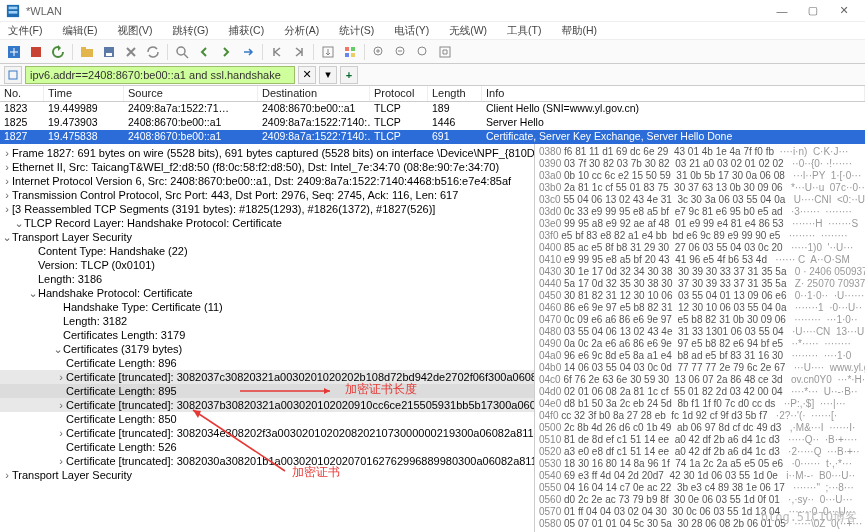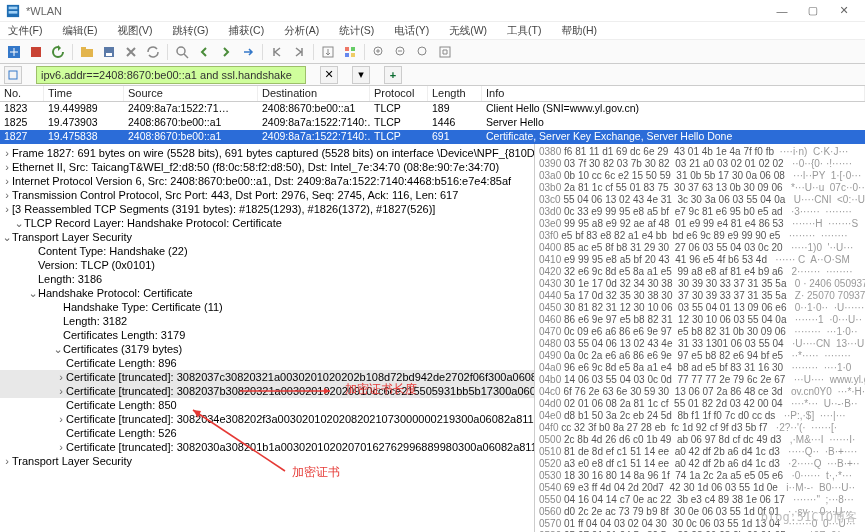--- a/index.html
+++ b/index.html
@@ -7,21 +7,21 @@
 .titlebar{background:#fff;height:22px;display:flex;align-items:center;padding:0 6px;border-bottom:1px solid #eee}
 .titlebar .icon{width:14px;height:14px;margin-right:6px;display:inline-flex}
 .titlebar .title{flex:1;color:#666}
 .winbtns{display:flex;gap:1px}
 .winbtn{width:30px;height:20px;display:flex;align-items:center;justify-content:center;color:#666}
 .menubar{background:#fff;height:18px;display:flex;align-items:center;padding:0 4px;border-bottom:1px solid #eee;gap:12px}
 .menuitem{color:#444;padding:0 4px;font-size:10.5px}
 .toolbar{height:24px;display:flex;align-items:center;padding:0 4px;gap:2px;border-bottom:1px solid #ccc;background:#fafafa}
 .tbtn{width:20px;height:20px;display:flex;align-items:center;justify-content:center;border:1px solid transparent}
 .tsep{width:1px;height:16px;background:#ddd;margin:0 2px}
-.filterbar{height:22px;display:flex;align-items:center;padding:2px 4px;border-bottom:1px solid #ccc;background:#fafafa;gap:14px}
+.filterbar{height:22px;display:flex;align-items:center;padding:2px 4px;border-bottom:1px solid #ccc;background:#fafafa;gap:3px}
 .filterinput{flex:0 0 270px;background:#CFFE9C;border:1px solid #9dbf6a;height:18px;padding:0 4px;font-size:11px;color:#333}
 .filterctrl{width:18px;height:18px;border:1px solid #ccc;background:#f4f4f4;display:flex;align-items:center;justify-content:center}
 .filterplus{color:#0a6b2f;font-weight:bold}
 .pkthead{display:grid;grid-template-columns:44px 80px 134px 112px 58px 54px 1fr;background:#fff;border-bottom:1px solid #ccc;font-size:11px;height:16px}
 .pkthead div{padding:1px 4px;border-right:1px solid #eee;color:#222;white-space:nowrap;overflow:hidden}
 .pktlist{background:#fff}
 .pktrow{display:grid;grid-template-columns:44px 80px 134px 112px 58px 54px 1fr;font-size:10.5px;height:14px;white-space:nowrap}
 .pktrow div{padding:0 4px;overflow:hidden}
 .pktrow.sel{background:#2b6cd8;color:#fff}
 .mainarea{display:flex;height:392px}
@@ -253,20 +253,21 @@
         <div class="node indent2"><span class="tw"> </span><span>Content Type: Handshake (22)</span></div>
         <div class="node indent2"><span class="tw"> </span><span>Version: TLCP (0x0101)</span></div>
         <div class="node indent2"><span class="tw"> </span><span>Length: 3186</span></div>
         <div class="node indent2"><span class="tw">⌄</span><span>Handshake Protocol: Certificate</span></div>
         <div class="node indent3"><span class="tw"> </span><span>Handshake Type: Certificate (11)</span></div>
         <div class="node indent3"><span class="tw"> </span><span>Length: 3182</span></div>
         <div class="node indent3"><span class="tw"> </span><span>Certificates Length: 3179</span></div>
         <div class="node indent3"><span class="tw">⌄</span><span>Certificates (3179 bytes)</span></div>
         <div class="node indent4"><span class="tw"> </span><span>Certificate Length: 896</span></div>
         <div class="node indent4 hl"><span class="tw">›</span><span>Certificate [truncated]: 3082037c30820321a0030201020202b108d72bd942de2702f06f300a06082a811ccf55018375303763130b300</span></div>
+        <div class="node indent4 sel-node"><span class="tw"> </span><span>Certificate Length: 895</span></div>
         <div class="node indent4 hl"><span class="tw">›</span><span>Certificate [truncated]: 3082037b30820321a003020102020910cc6ce215505931bb5b17300a06082a811ccf55018375303763130b300</span></div>
         <div class="node indent4"><span class="tw"> </span><span>Certificate Length: 850</span></div>
         <div class="node indent4"><span class="tw">›</span><span>Certificate [truncated]: 3082034e308202f3a00302010202082021073000000219300a06082a811ccf550183753036310b300906035</span></div>
         <div class="node indent4"><span class="tw"> </span><span>Certificate Length: 526</span></div>
         <div class="node indent4"><span class="tw">›</span><span>Certificate [truncated]: 3082030a308201b1a00302010202070162762996889980300a06082a811ccf550183753036310b30090603550</span></div>
         <div class="node indent0"><span class="tw">›</span><span>Transport Layer Security</span></div>
       </div>
 
     <svg class="arrow" style="left:240px;top:240px" width="100" height="14">
         <line x1="0" y1="7" x2="90" y2="7" stroke="#e53935" stroke-width="1.5"></line>
@@ -283,21 +284,20 @@
       <div class="hexrow"><span class="hexoff">0380</span> f6 81 11 d1 69 dc 6e 29  43 01 4b 1e 4a 7f f0 fb <span class="hexascii"> ····i·n)  C·K·J···</span></div>
       <div class="hexrow"><span class="hexoff">0390</span> 03 7f 30 82 03 7b 30 82  03 21 a0 03 02 01 02 02 <span class="hexascii">  ··0··{0· ·!······</span></div>
       <div class="hexrow"><span class="hexoff">03a0</span> 0b 10 cc 6c e2 15 50 59  31 0b 5b 17 30 0a 06 08 <span class="hexascii">  ···l··PY  1·[·0···</span></div>
       <div class="hexrow"><span class="hexoff">03b0</span> 2a 81 1c cf 55 01 83 75  30 37 63 13 0b 30 09 06 <span class="hexascii">  *···U··u  07c··0··</span></div>
       <div class="hexrow"><span class="hexoff">03c0</span> 55 04 06 13 02 43 4e 31  3c 30 3a 06 03 55 04 0a <span class="hexascii">  U····CNI  &lt;0:··U··</span></div>
       <div class="hexrow"><span class="hexoff">03d0</span> 0c 33 e9 99 95 e8 a5 bf  e7 9c 81 e6 95 b0 e5 ad <span class="hexascii">  ·3······  ········</span></div>
       <div class="hexrow"><span class="hexoff">03e0</span> 99 95 a8 e9 92 ae af 48  01 e9 99 e4 81 e4 86 53 <span class="hexascii">  ·······H  ·······S</span></div>
       <div class="hexrow"><span class="hexoff">03f0</span> e5 bf 83 e8 82 a1 e4 bb  bd e6 9c 89 e9 99 90 e5 <span class="hexascii">  ········  ········</span></div>
       <div class="hexrow"><span class="hexoff">0400</span> 85 ac e5 8f b8 31 29 30  27 06 03 55 04 03 0c 20 <span class="hexascii">  ·····1)0  '··U··· </span></div>
       <div class="hexrow"><span class="hexoff">0410</span> e9 99 95 e8 a5 bf 20 43  41 96 e5 4f b6 53 4d <span class="hexascii">  ······ C  A··O·SM</span></div>
-      <div class="hexrow"><span class="hexoff">0420</span> 32 e6 9c 8d e5 8a a1 e5  99 a8 e8 af 81 e4 b9 a6 <span class="hexascii">  2·······  ········</span></div>
       <div class="hexrow"><span class="hexoff">0430</span> 30 1e 17 0d 32 34 30 38  30 39 30 33 37 31 35 5a <span class="hexascii">  0 · 2406 05093715</span></div>
       <div class="hexrow"><span class="hexoff">0440</span> 5a 17 0d 32 35 30 38 30  37 30 39 33 37 31 35 5a <span class="hexascii">  Z· 25070 7093715Z</span></div>
       <div class="hexrow"><span class="hexoff">0450</span> 30 81 82 31 12 30 10 06  03 55 04 01 13 09 06 e6 <span class="hexascii">  0··1·0··  ·U······</span></div>
       <div class="hexrow"><span class="hexoff">0460</span> 86 e6 9e 97 e5 b8 82 31  12 30 10 06 03 55 04 0a <span class="hexascii">  ·······1  ·0···U··</span></div>
       <div class="hexrow"><span class="hexoff">0470</span> 0c 09 e6 a6 86 e6 9e 97  e5 b8 82 31 0b 30 09 06 <span class="hexascii">  ········  ···1·0··</span></div>
       <div class="hexrow"><span class="hexoff">0480</span> 03 55 04 06 13 02 43 4e  31 33 1301 06 03 55 04 <span class="hexascii">  ·U····CN  13···U·</span></div>
       <div class="hexrow"><span class="hexoff">0490</span> 0a 0c 2a e6 a6 86 e6 9e  97 e5 b8 82 e6 94 bf e5 <span class="hexascii">  ··*·····  ········</span></div>
       <div class="hexrow"><span class="hexoff">04a0</span> 96 e6 9c 8d e5 8a a1 e4  b8 ad e5 bf 83 31 16 30 <span class="hexascii">  ········  ····1·0</span></div>
       <div class="hexrow"><span class="hexoff">04b0</span> 14 06 03 55 04 03 0c 0d  77 77 77 2e 79 6c 2e 67 <span class="hexascii">  ···U····  www.yl.g</span></div>
       <div class="hexrow"><span class="hexoff">04c0</span> 6f 76 2e 63 6e 30 59 30  13 06 07 2a 86 48 ce 3d <span class="hexascii">  ov.cn0Y0  ···*·H·=</span></div>

